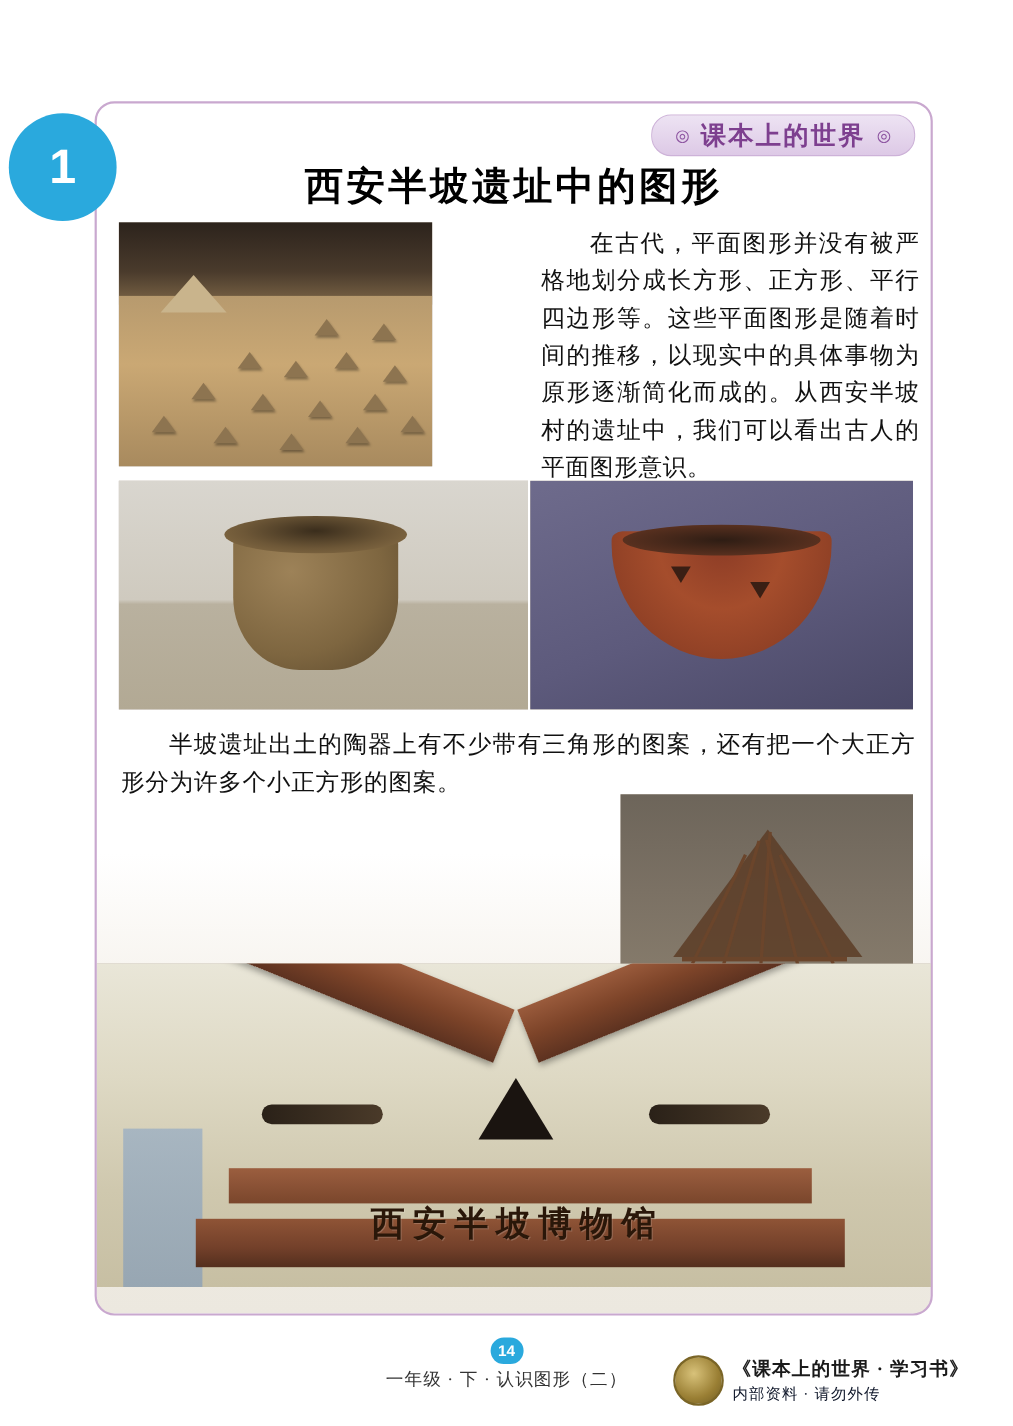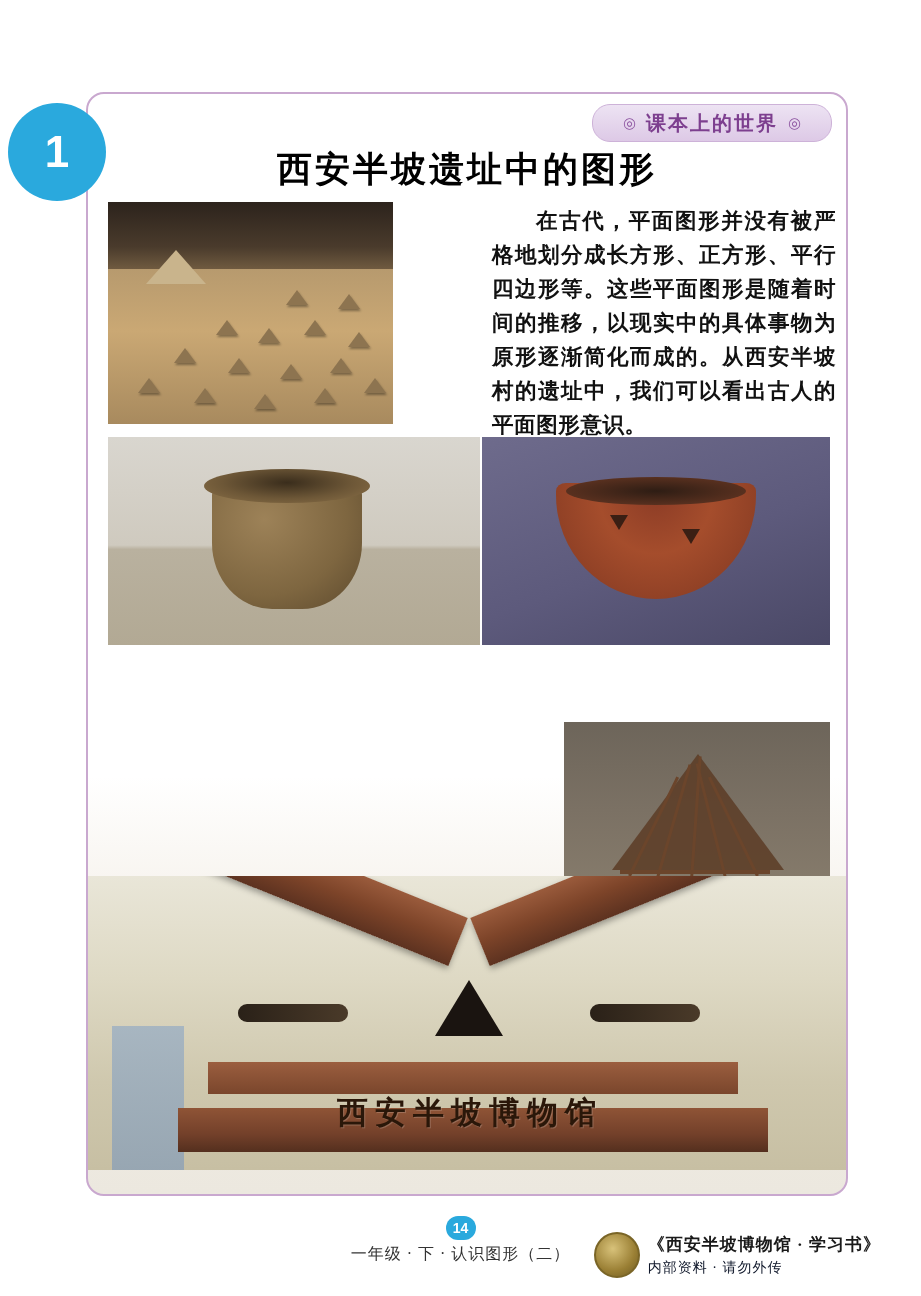--- a/index.html
+++ b/index.html
@@ -64,21 +64,21 @@
     border-radius: 18px;
     background: linear-gradient(180deg,#ede3f3 0%, #ddc9e6 100%);
     border: 1px solid #cdb2d8;
     display: flex;
     align-items: center;
     justify-content: center;
     gap: 10px;
     z-index: 5;
   }
   #corner-tag .tag-text {
-    font-size: 20px;
+    font-size: 23px;
     font-weight: bold;
     color: #7d3f8f;
     letter-spacing: 2px;
     font-family: "Liberation Serif", serif;
   }
   #corner-tag .deco {
     color: #8c53a0;
     font-size: 15px;
   }
 
@@ -238,21 +238,21 @@
   
   .body-text {
     position: absolute;
     font-family: "Liberation Serif", serif;
     font-size: 21.5px;
     line-height: 34px;
     color: #111111;
     letter-spacing: 0.6px;
     text-align: justify;
   }
-  #para-1 { left: 404px; top: 110px; width: 344px; font-weight: bold; }
+  #para-1 { left: 404px; top: 110px; width: 344px; }
   #para-2 { left: 22px; top: 566px; width: 722px; }
   #para-3 { left: 22px; top: 672px; width: 430px; }
   .indent { display:inline-block; width: 2em; }
 
   
   #footer-page-number {
     position: absolute;
     left: 50%;
     transform: translateX(-50%);
     top: 1216px;
@@ -375,29 +375,32 @@
         <div class="crossA"></div>
         <div class="lintel"></div>
         <div class="plaque">西安半坡博物馆</div>
       </div>
     </div>
 
     <div class="body-text" id="para-1">
       <span class="indent"></span><span>在古代，平面图形并没有被严格地划分成长方形、正方形、平行四边形等。这些平面图形是随着时间的推移，以现实中的具体事物为原形逐渐简化而成的。从西安半坡村的遗址中，我们可以看出古人的平面图形意识。</span>
     </div>
 
+    <div class="body-text" id="para-2">
+      <span class="indent"></span><span>半坡遗址出土的陶器上有不少带有三角形的图案，还有把一个大正方形分为许多个小正方形的图案。</span>
+    </div>
 
 
   </div>
 
   <div id="chapter-badge">1</div>
 
   <div id="footer-page-number">14</div>
   <div id="footer-left">一年级 · 下 · 认识图形（二）</div>
   <div id="footer-right">
     <div class="seal"></div>
     <div class="lines">
-      <div class="l1">《西安半坡博物馆 · 学习书》</div>
+      <div class="l1">《课本上的世界 · 学习书》</div>
       <div class="l2">内部资料 · 请勿外传</div>
     </div>
   </div>
 
 </div>
 
 </body></html>

